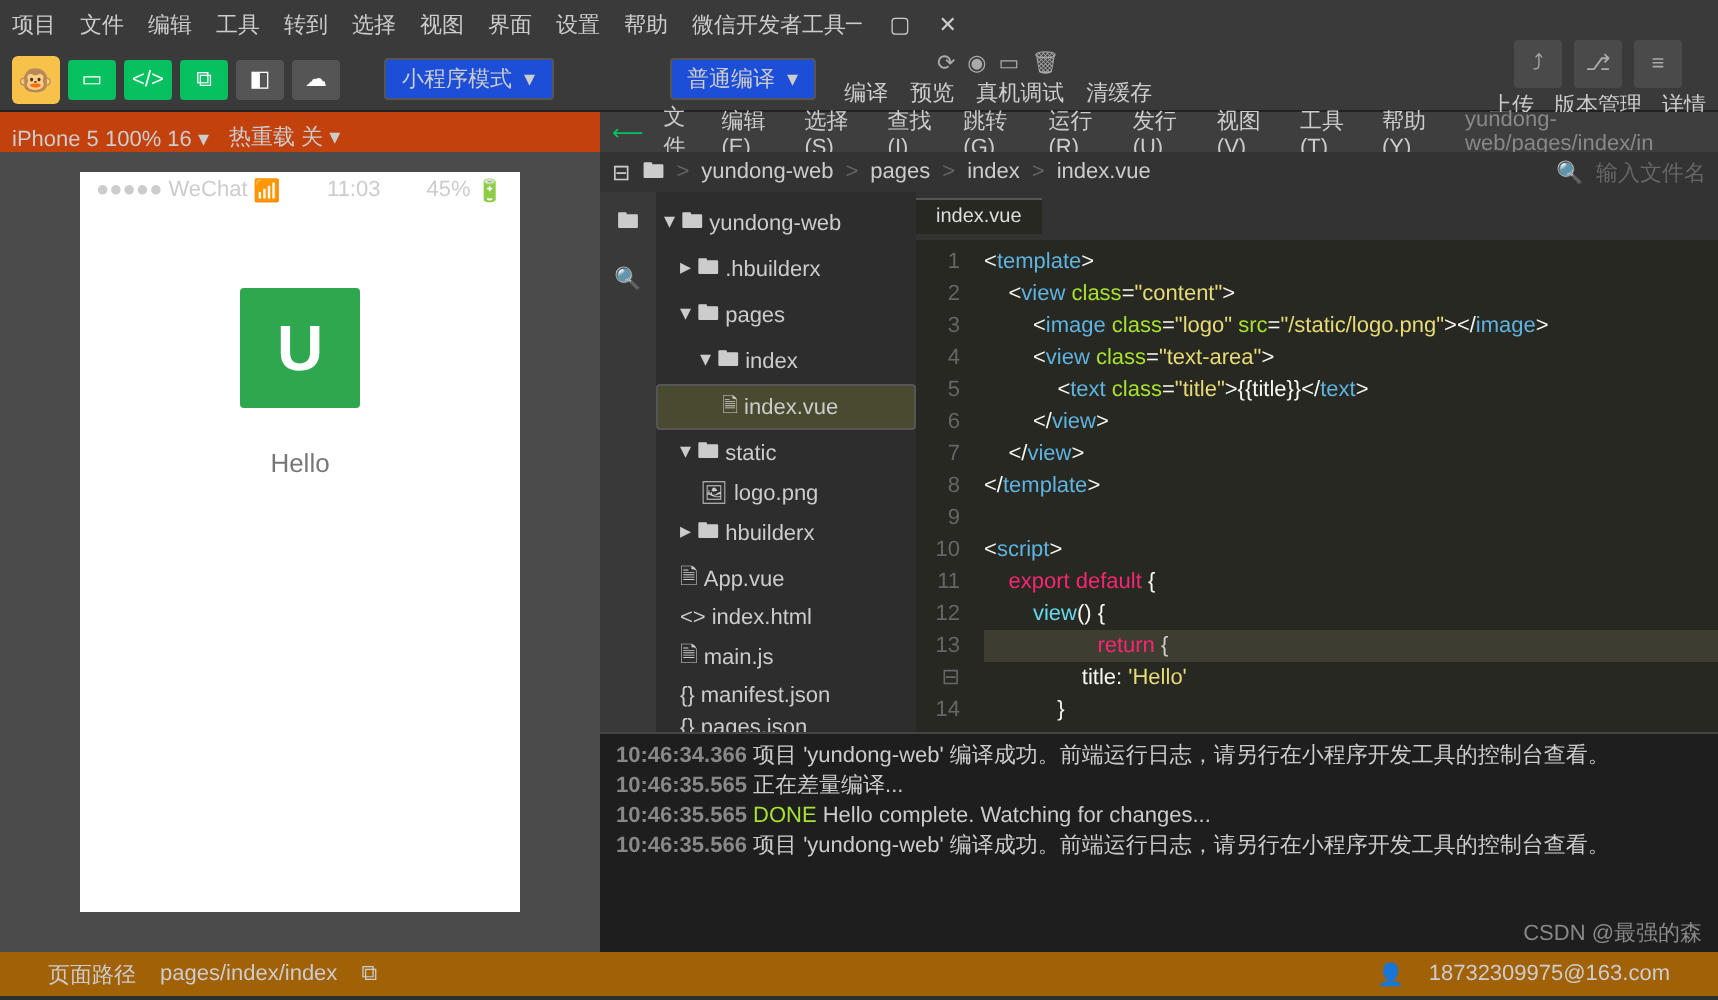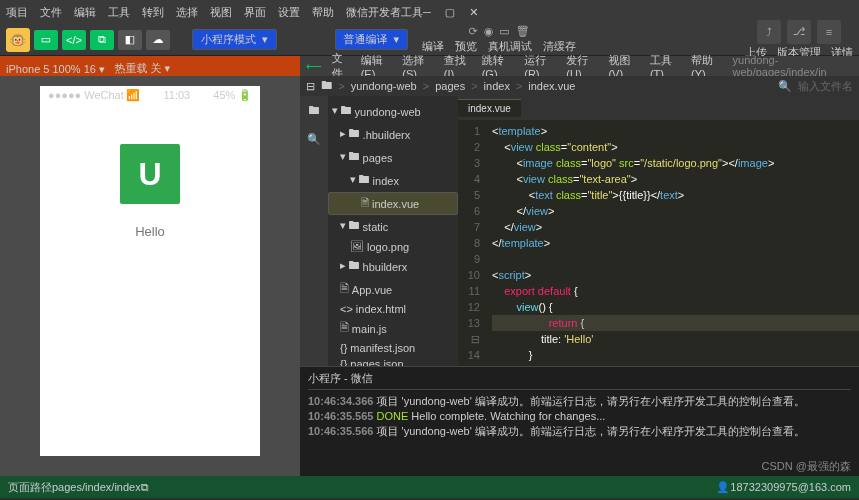--- a/index.html
+++ b/index.html
@@ -47,21 +47,21 @@
 .code{flex:1;display:flex;font-family:Consolas,monospace;font-size:11px;overflow:hidden;}
 .gutter{width:28px;background:#272822;color:#666;text-align:right;padding:3px 6px 0 0;line-height:16px;}
 .codelines{flex:1;padding:3px 0 0 6px;line-height:16px;white-space:pre;color:#f8f8f2;overflow:hidden;}
 .codelines .cur{background:#3e3d32;display:inline-block;width:100%;padding-left:20px;}
 .kw{color:#f92672;}.tag{color:#5fb3e0;}.attr{color:#a6e22e;}.str{color:#e6db74;}.fn{color:#66d9ef;}.op{color:#f8f8f2;}
 .console{height:110px;background:#1e1e1e;border-top:1px solid #444;padding:4px 8px;font-family:Consolas,monospace;font-size:10px;}
 .console .hdr{color:#ccc;border-bottom:1px solid #444;padding-bottom:3px;margin-bottom:4px;}
 .console .ln{color:#ccc;line-height:15px;white-space:nowrap;}
 .console .ts{color:#888;font-weight:bold;}
 .console .hl{color:#a6e22e;}
-.statusbar{height:22px;background:#14532d;display:flex;align-items:center;padding:0 8px;font-size:10px;color:#aaa;gap:0;}
+.statusbar{height:22px;background:#a16207;display:flex;align-items:center;padding:0 24px;font-size:10px;color:#aaa;gap:12px;}
 .watermark{position:absolute;right:8px;bottom:26px;font-size:11px;color:#888;}
 </style>
 </head>
 <body>
 
 <div class="titlebar">
   <div class="menu">
     <span>项目</span>
     <span>文件</span>
     <span>编辑</span>
@@ -220,22 +220,22 @@
         <span class="fn">view</span>() {
 <span class="cur">            <span class="kw">return</span> {</span>
                 title: <span class="str">'Hello'</span>
             }
         },
         () {</div>
         </div>
       </div>
     </div>
     <div class="console">
-      <div class="hdr">小程序 - 微信</div>
       <div class="ln"><span class="ts">10:46:34.366</span> <span>项目 'yundong-web' 编译成功。前端运行日志，请另行在小程序开发工具的控制台查看。</span></div>
+      <div class="ln"><span class="ts">10:46:35.565</span> <span>正在差量编译...</span></div>
       <div class="ln"><span class="ts">10:46:35.565</span> <span class="hl">DONE</span>  <span>Hello complete. Watching for changes...</span></div>
       <div class="ln"><span class="ts">10:46:35.566</span> <span>项目 'yundong-web' 编译成功。前端运行日志，请另行在小程序开发工具的控制台查看。</span></div>
     </div>
   </div>
 </div>
 
 <div class="statusbar">
   <span>页面路径</span>
   <span>pages/index/index</span>
   <span>⧉</span>

